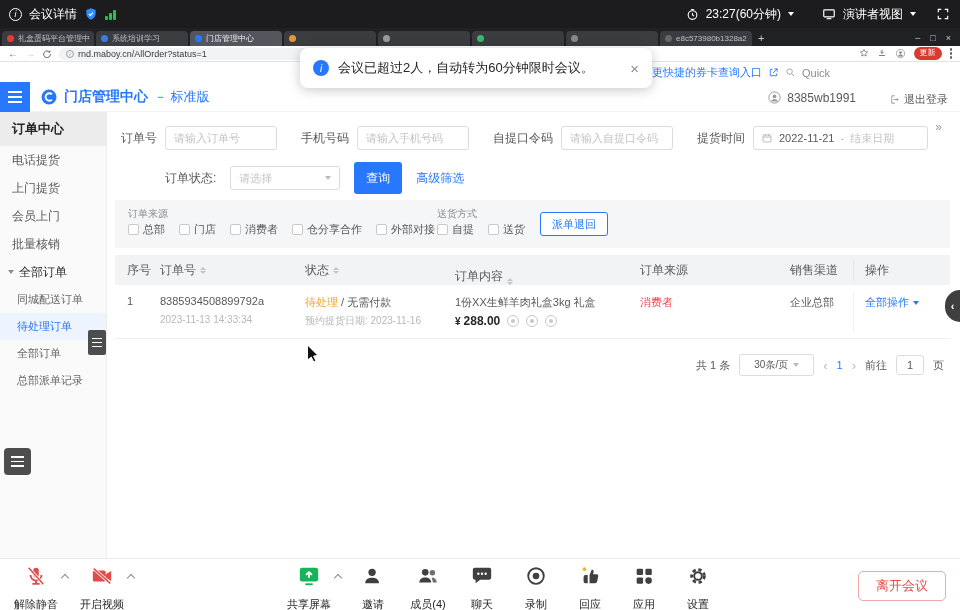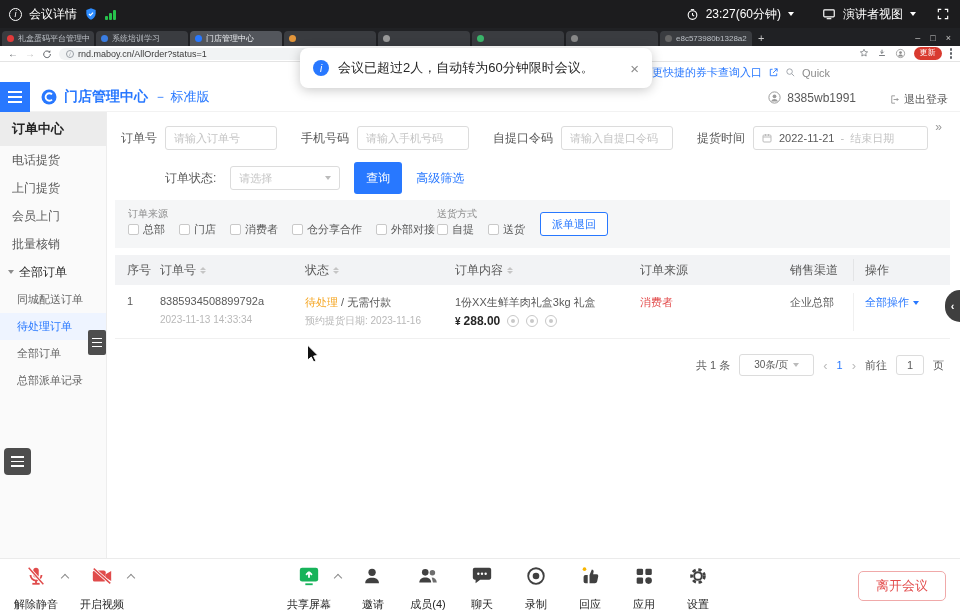--- a/index.html
+++ b/index.html
@@ -85,21 +85,21 @@
   .opts { position:absolute; top:22px; display:flex; gap:14px; align-items:center; }
   .ckitem { display:flex; align-items:center; gap:4px; }
   .ckbox { width:11px; height:11px; border:1px solid #c9c9c9; background:#fff; border-radius:2px; display:inline-block; }
   .return-btn { position:absolute; left:425px; top:12px; height:24px; padding:0 11px; border:1px solid #2878ff; color:#2878ff; background:#fff; border-radius:3px; font-size:11px; display:flex; align-items:center; }
 
   .thead { position:absolute; left:8px; width:835px; top:143px; height:30px; background:#f2f3f5; }
   .th { position:absolute; top:0; height:30px; display:flex; align-items:center; gap:4px; font-size:12px; color:#595959; }
   .sort { display:flex; flex-direction:column; gap:1px; color:#c5c5c5; }
   .sort .tri-u { border-left-width:3px; border-right-width:3px; border-bottom-width:3.5px; }
   .sort .tri-d { border-left-width:3px; border-right-width:3px; border-top-width:3.5px; }
-  .c0{left:12px;} .c1{left:45px;} .c2{left:190px;} .c3{left:340px;} .c4{left:525px;} .c5{left:675px;} .c6{left:750px;}
+  .c0{left:12px;} .c1{left:45px;} .c2{left:190px;} .c3{left:340px;align-items:flex-end;} .c4{left:525px;} .c5{left:675px;} .c6{left:750px;}
   .vdiv { position:absolute; left:738px; top:4px; width:1px; height:22px; background:#e3e4e6; }
 
   .trow { position:absolute; left:8px; width:835px; top:173px; height:54px; background:#fff; border-bottom:1px solid #f0f0f0; }
   .l1 { position:absolute; top:10px; font-size:11px; color:#595959; white-space:nowrap; }
   .l2 { position:absolute; top:29px; font-size:10px; color:#b8b8b8; white-space:nowrap; }
   .st-orange { color:#f5a623; }
   .price-row { display:flex; align-items:center; gap:3px; }
   .cur { font-size:10px; color:#262626; font-weight:bold; }
   .price { font-size:12px; color:#262626; font-weight:bold; }
   .mini { width:12px; height:12px; border:1px solid #c8c8c8; border-radius:50%; display:inline-flex; align-items:center; justify-content:center; margin-left:4px; }

